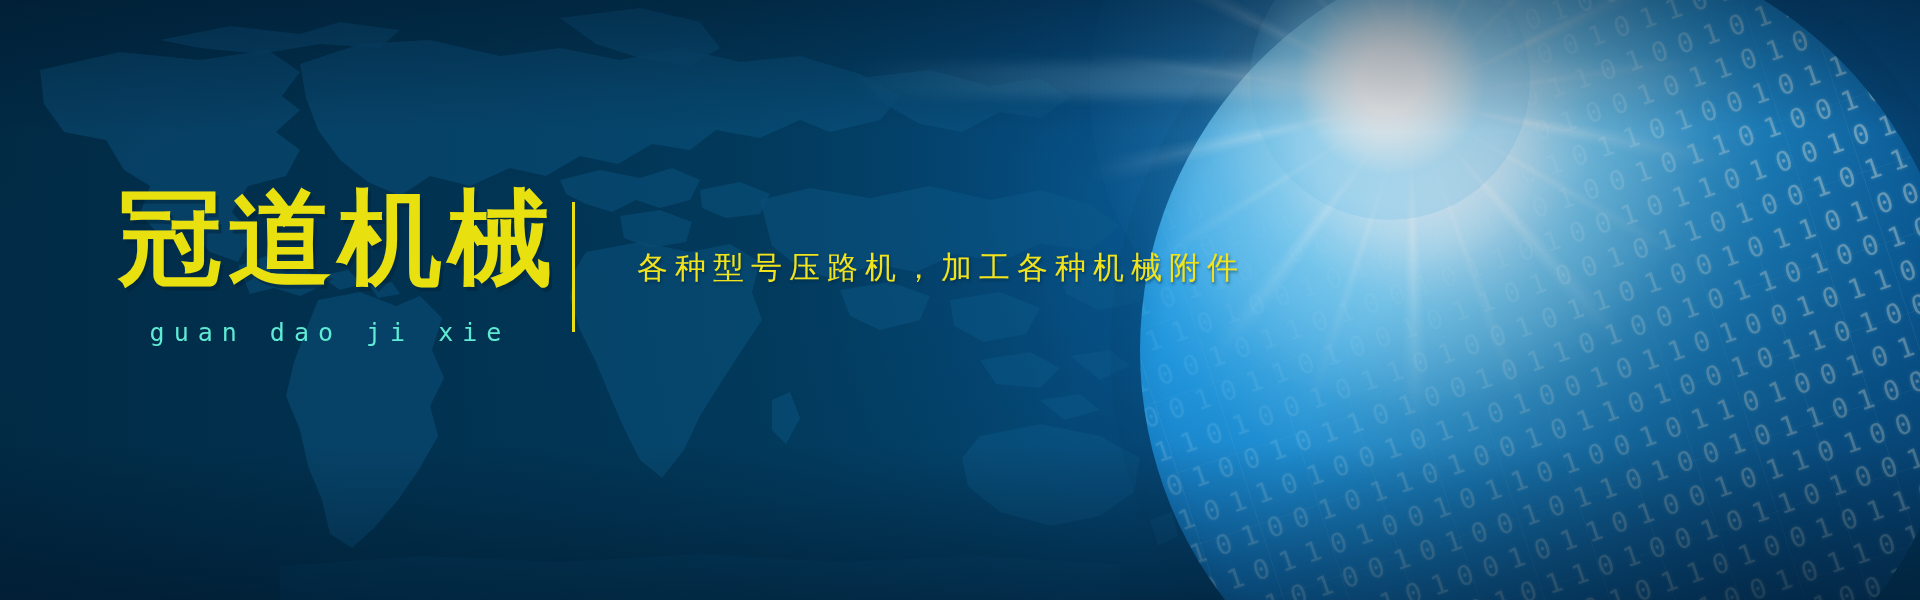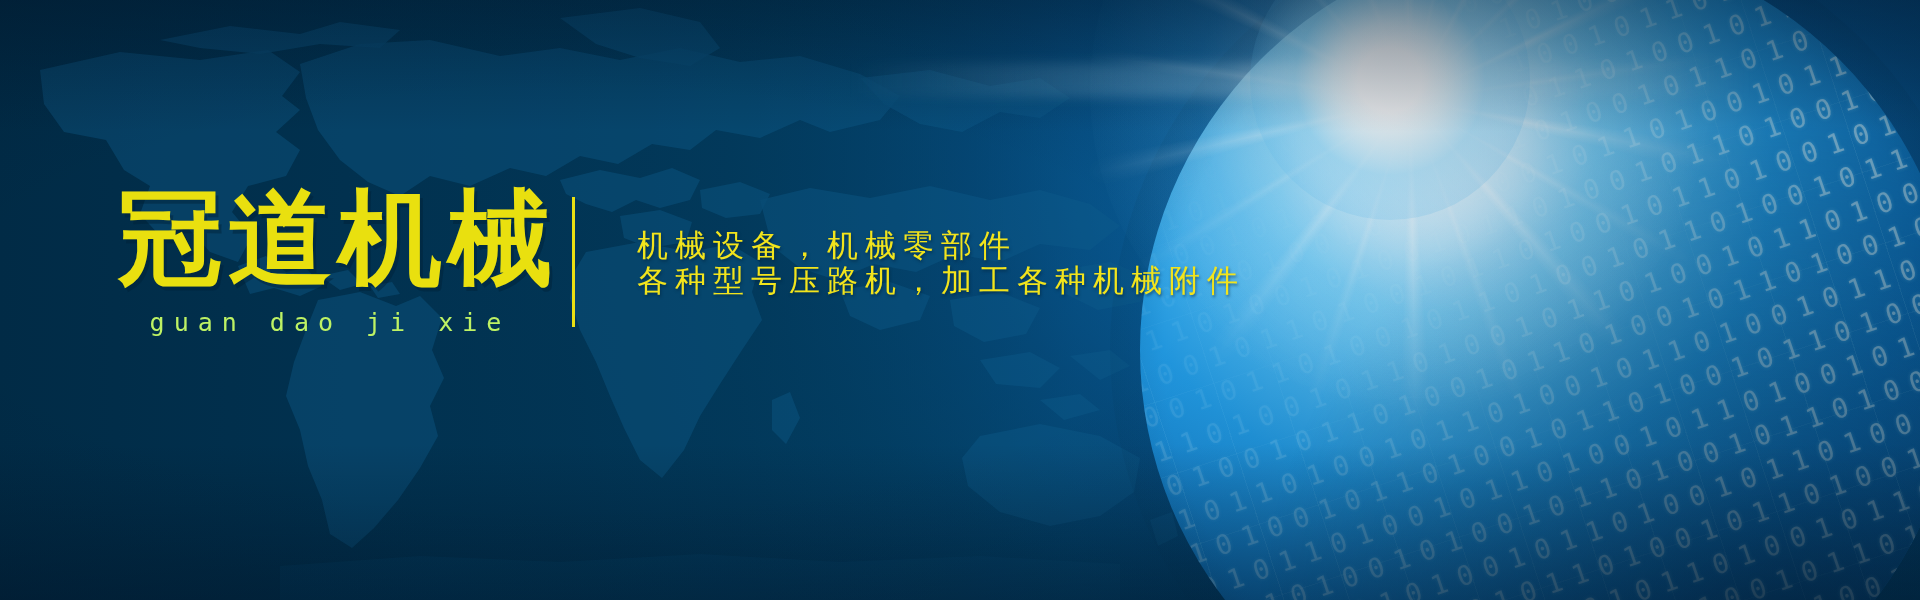--- a/index.html
+++ b/index.html
@@ -177,22 +177,22 @@
   .logo-title {
     color: #e9e00f;
     font-size: 104px;
     line-height: 1.0;
     font-weight: bold;
     letter-spacing: 6px;
     text-shadow: 3px 4px 0 rgba(1,33,56,0.45);
     white-space: nowrap;
   }
   .logo-pinyin {
-    margin-top: 18px;
-    color: #bef264;
+    margin-top: 28px;
+    color: #5eead4;
     font-size: 25px;
     letter-spacing: 9px;
     font-family: "DejaVu Sans Mono", "Liberation Mono", monospace;
     white-space: nowrap;
   }
   .divider {
     width: 3px;
     height: 130px;
     background: #eadf12;
     margin: 0 62px 0 30px;
@@ -306,18 +306,17 @@
 
   <div class="vignette"></div>
 
   <div class="content">
     <div class="logo-block">
       <div class="logo-title">冠道机械</div>
       <div class="logo-pinyin">guan dao ji xie</div>
     </div>
     <div class="divider"></div>
     <div class="taglines">
-      <div class="tagline">机械设备，机械零部件</div>
       <div class="tagline">各种型号压路机，加工各种机械附件</div>
     </div>
   </div>
 
 </div>
 
 </body></html>

